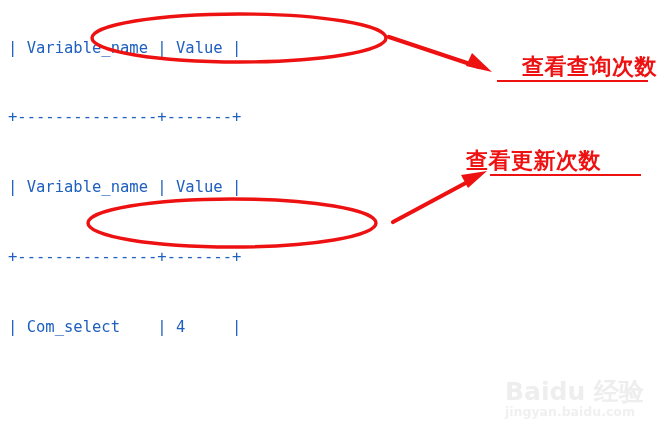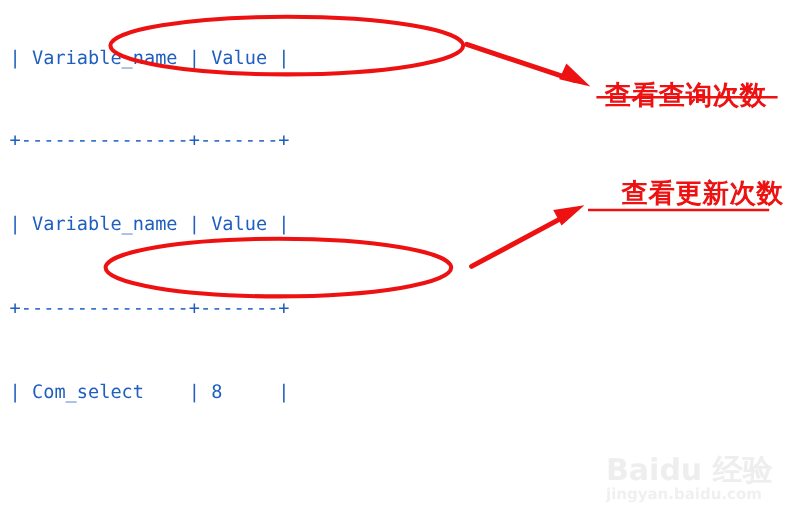--- a/index.html
+++ b/index.html
@@ -44,22 +44,22 @@
 
   .anno-text {
     position: absolute;
     color: #ee1111;
     font-family: "DejaVu Sans", "Liberation Sans", sans-serif;
     font-size: 22px;
     font-weight: 700;
     white-space: nowrap;
     letter-spacing: 0.5px;
   }
-  #anno-1 { left: 504px; top: 52px; margin-top: 13px; }
-  #anno-2 { left: 518px; top: 146px; }
+  #anno-1 { left: 522px; top: 52px; }
+  #anno-2 { left: 466px; top: 146px; }
 
   
   #watermark {
     position: absolute;
     left: 505px;
     top: 378px;
     width: 160px;
     height: 48px;
     opacity: 1;
   }
@@ -85,21 +85,21 @@
 </head>
 <body>
 
 <div id="screen">
 
   <div id="console">
     <div class="line">| Variable_name | Value |</div>
     <div class="line">+---------------+-------+</div>
     <div class="line">| Variable_name | Value |</div>
     <div class="line">+---------------+-------+</div>
-    <div class="line">| Com_select    | 8     |</div>
+    <div class="line">| Com_select    | 4     |</div>
     
     
     
     
     
     
     
     
     
     

